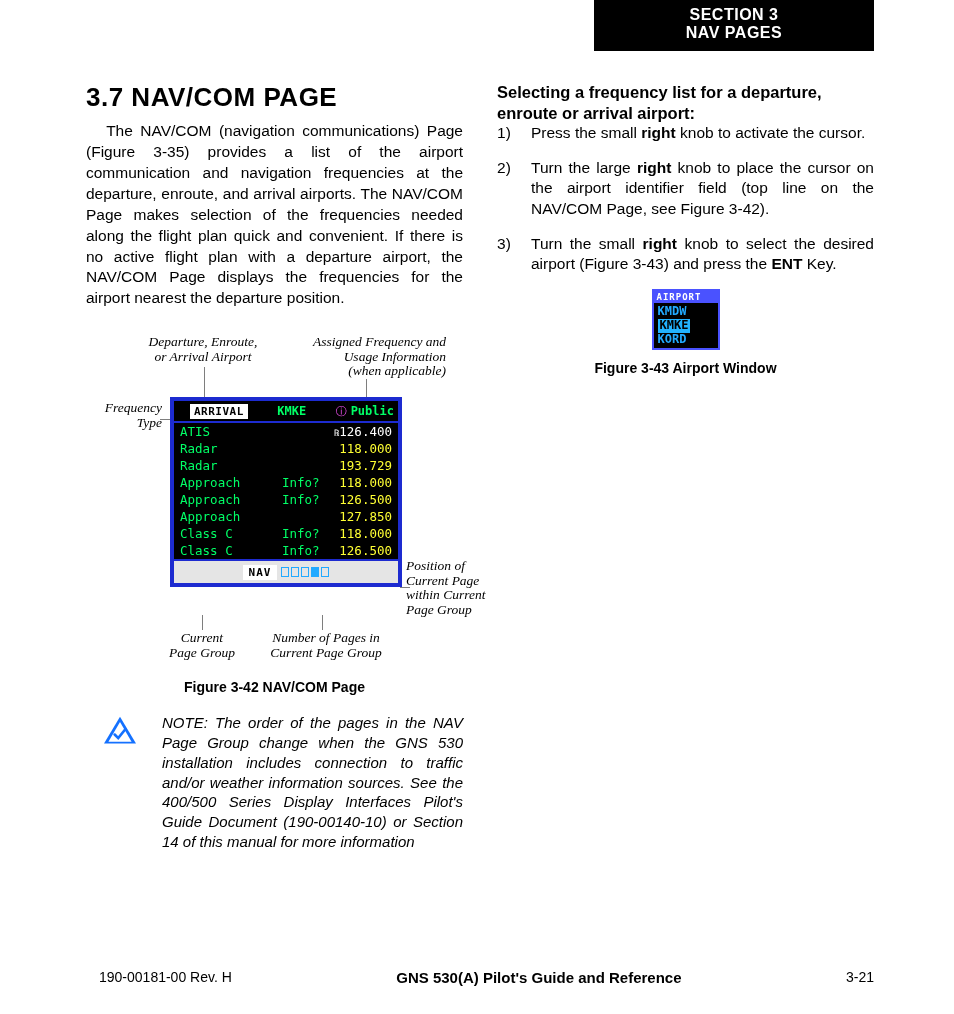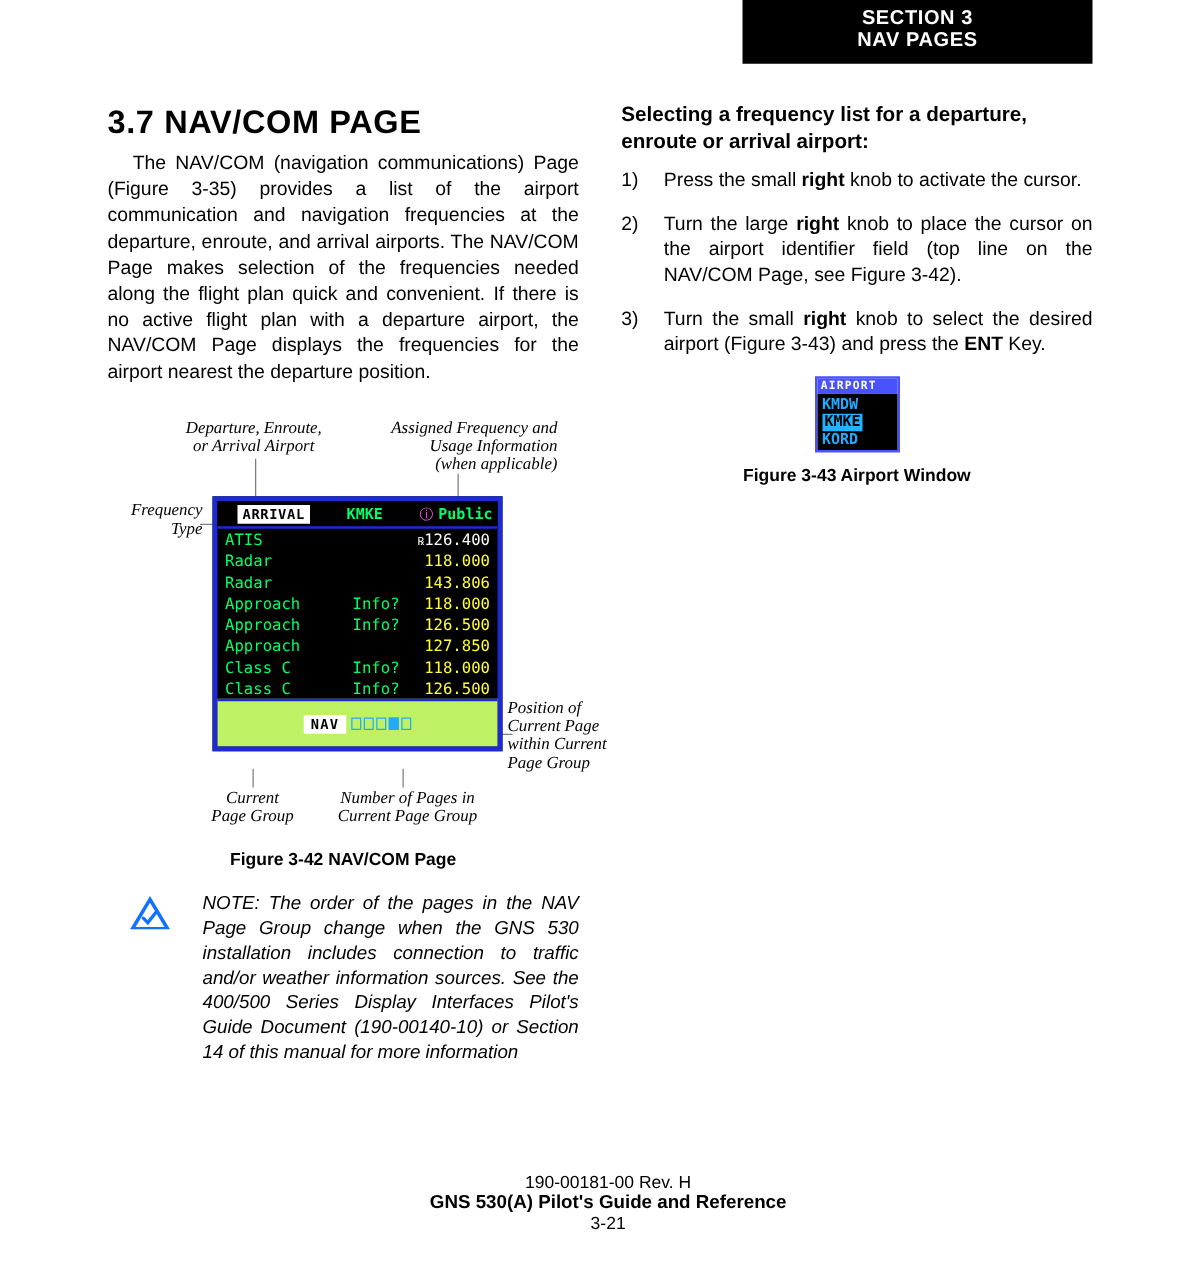--- a/index.html
+++ b/index.html
@@ -11,42 +11,42 @@
   .para { font-size: 15.5px; line-height: 1.35; text-align: justify; text-indent: 1.3em; }
   .fig-wrap { position: relative; margin: 26px 0 14px; height: 330px; }
   .device { position: absolute; left: 84px; top: 62px; width: 232px; border: 4px solid #1d2bd0; background: #000; font-family: "Lucida Console","Consolas",monospace; }
   .dev-top { display: flex; align-items: center; background:#000; border-bottom:2px solid #1d2bd0; height:22px; }
   .dev-top .arrival { background:#fff; color:#000; padding:1px 4px; font-size:11px; font-weight:700; letter-spacing:.5px; margin-left:16px; }
   .dev-top .apt { flex:1; color:#00ff66; font-size:12px; font-weight:700; text-align:center; }
   .dev-top .pub { color:#00ff66; font-size:12px; font-weight:700; padding-right:4px; }
   .row { display:flex; justify-content:space-between; padding:1px 6px; font-size:12.5px; }
   .row .type{ color:#00ff66; flex:1;} .row .info{ color:#00ff66; width:46px; text-align:left;} .row .freq{ color:#ffff33; width:64px; text-align:right;}
   .atis .freq{ color:#fff; }
-  .dev-bot{ border-top:2px solid #1d2bd0; height:38px; display:flex; justify-content:center; align-items:center; background:#bef264;}
+  .dev-bot{ border-top:2px solid #1d2bd0; height:24px; display:flex; justify-content:center; align-items:center; background:#e5e5e5;}
   .dev-bot .nav{ background:#fff; color:#000; font-size:11px; font-weight:700; padding:1px 6px; letter-spacing:1px;}
   .dev-bot .boxes{ margin-left:4px; display:flex; gap:2px;}
   .dev-bot .boxes span{ width:8px; height:10px; border:1px solid #2af; display:inline-block;}
   .dev-bot .boxes .fill{ background:#2af;}
   .anno { position:absolute; font-family:"Times New Roman",serif; font-style:italic; font-size:13.5px; line-height:1.08; text-align:center; color:#000;}
   .line { position:absolute; background:#7e7e7e; }
   .caption { text-align:center; font-weight:700; font-size:14px; margin-top:4px;}
   .note-block{ display:flex; gap:14px; margin-top:18px; margin-left:0; }
   .note-icon-wrap{ width:52px; display:flex; justify-content:flex-end; padding-top:2px;}
   .note-icon{ width:36px; height:32px; }
   .note-text{ flex:1; font-style:italic; font-size:15px; line-height:1.32; text-align:justify; padding-left:10px;}
-  .rh-sub{ font-weight:700; font-size:16.5px; line-height:1.25; margin-bottom:12px;}
+  .rh-sub{ font-weight:700; font-size:16.5px; line-height:1.25; }
   ol.steps{ list-style:none; counter-reset:step; font-size:15.5px;}
   ol.steps li{ position:relative; padding-left:34px; margin-bottom:14px; line-height:1.33; text-align:justify;}
   ol.steps li::before{ counter-increment:step; content:counter(step)")"; position:absolute; left:0; top:0; }
   .asel{ width:68px; margin:6px auto 10px; border:2px solid #4a52ff; font-family:"Lucida Console",monospace; font-size:12px; }
   .asel .hdr{ background:#4a52ff; color:#fff; font-size:9px; letter-spacing:1px; padding:1px 3px; font-weight:700;}
   .asel .body{ background:#000; color:#2af; padding:2px 4px; line-height:1.15; font-weight:700;}
   .asel .body .sel{ background:#22b2ff; color:#000; display:inline-block; padding:0 2px;}
   .asel-cap{ text-align:center; font-size:14px; font-weight:700;}
-  .footer{ position:absolute; bottom:28px; left:99px; right:80px; display:flex; justify-content:space-between; font-size:14px; align-items:center;flex-direction:column;}
+  .footer{ position:absolute; bottom:28px; left:99px; right:80px; display:flex; justify-content:space-between; font-size:14px; align-items:flex-start;}
   .footer .mid{ font-weight:700; font-size:15px;}
 </style>
 </head>
 <body>
 
 <div class="section-tab">
   <div>SECTION 3</div>
   <div>NAV PAGES</div>
 </div>
 
@@ -86,21 +86,21 @@
               <span class="freq"><span style="font-size:9px;">℞</span>126.400</span>
             </div>
             <div class="row">
               <span class="type">Radar</span>
               <span class="info"></span>
               <span class="freq">118.000</span>
             </div>
             <div class="row">
               <span class="type">Radar</span>
               <span class="info"></span>
-              <span class="freq">143.806</span>
+              <span class="freq">193.729</span>
             </div>
             <div class="row">
               <span class="type">Approach</span>
               <span class="info">Info?</span>
               <span class="freq">118.000</span>
             </div>
             <div class="row">
               <span class="type">Approach</span>
               <span class="info">Info?</span>
               <span class="freq">126.500</span>

